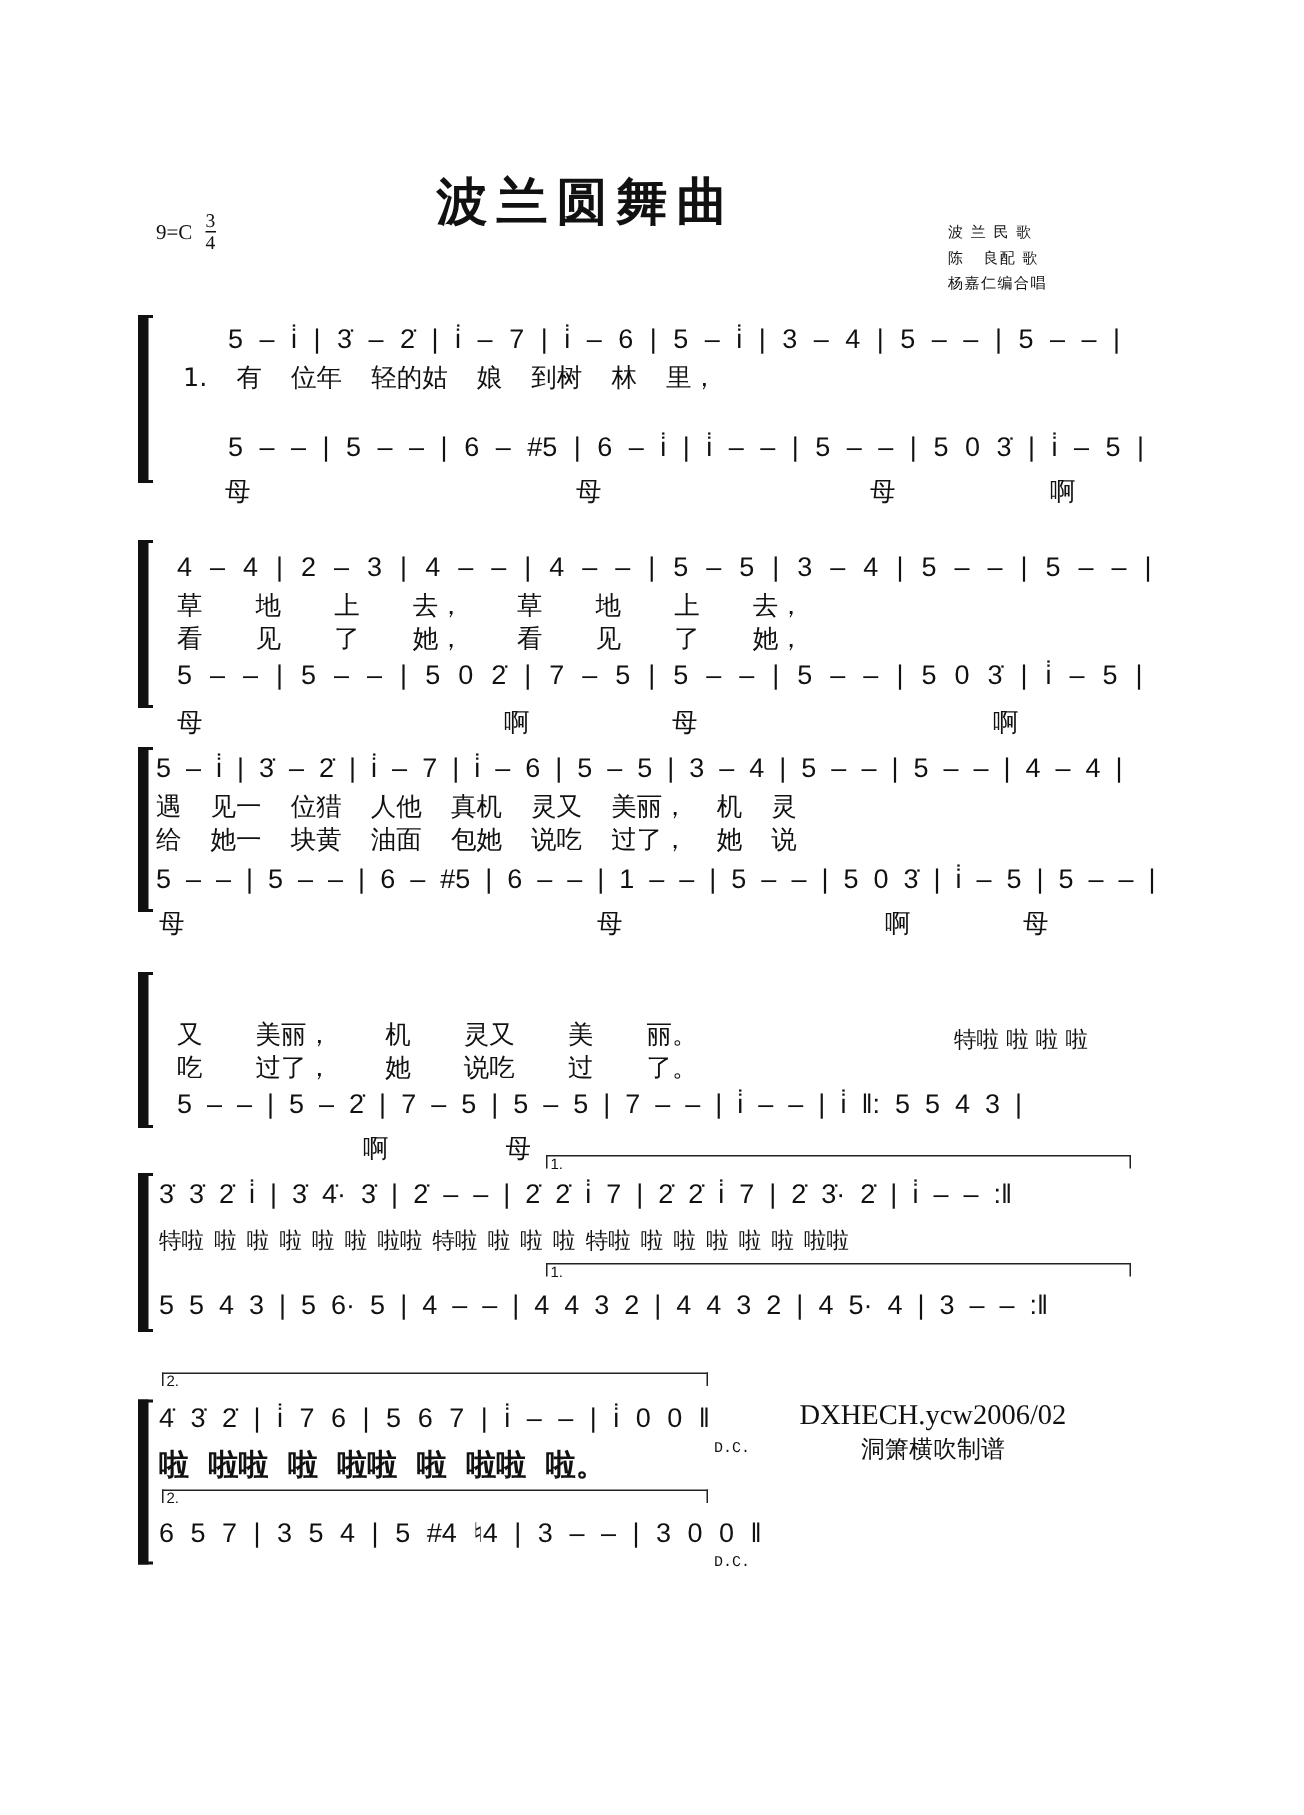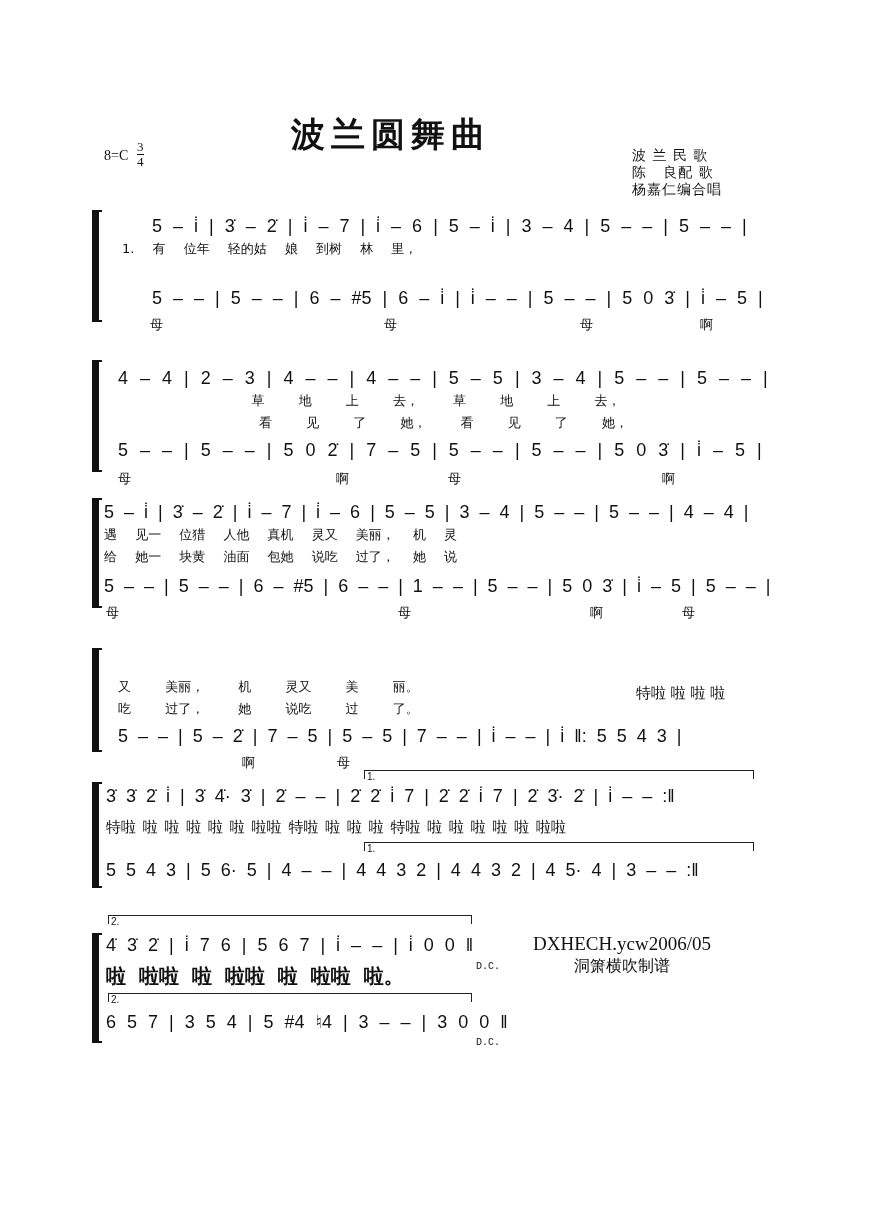--- a/index.html
+++ b/index.html
@@ -5,40 +5,40 @@
   html, body { margin: 0; padding: 0; background: #ffffff; }
   body { width: 869px; height: 1210px; position: relative; overflow: hidden;
          font-family: "Liberation Sans", "DejaVu Sans", sans-serif; color: #111; }
   .abs { position: absolute; }
   .title { left: 0; width: 782px; top: 112px; text-align: center; font-size: 34px; font-weight: bold;
            font-family: "DejaVu Sans", sans-serif; letter-spacing: 6px; }
   .key { left: 104px; top: 148px; font-size: 14px; font-family: "Liberation Serif", serif; }
   .frac { position: absolute; left: 137px; top: 140px; font-size: 13px; line-height: 14px; text-align: center;
           font-family: "Liberation Serif", serif; }
   .frac span { display: block; }
-  .credits { left: 632px; top: 147px; font-size: 14px; line-height: 17px; font-family: "DejaVu Sans", sans-serif; letter-spacing: 1px; }
+  .credits { left: 632px; top: 147px; font-size: 10px; line-height: 17px; font-family: "DejaVu Sans", sans-serif; letter-spacing: 1px; }
   .credits div { white-space: pre; }
   .system { position: absolute; left: 92px; width: 662px; }
   .bracket { position: absolute; left: 0; width: 7px; background: #111; border-radius: 0; }
   .bracket:before, .bracket:after { content: ""; position: absolute; left: 0; width: 10px; height: 2px; background:#111; }
   .bracket:before { top: 0; } .bracket:after { bottom: 0; }
   .line { position: absolute; left: 18px; right: 0; height: 22px; white-space: nowrap; }
   .notes { font-size: 18px; font-family: "Liberation Sans", sans-serif; }
-  .lyric { font-size: 13px; font-family: "DejaVu Sans", sans-serif; }
+  .lyric { font-size: 17px; font-family: "DejaVu Sans", sans-serif; }
   .volta { position: absolute; border-top: 1.2px solid #222; border-left: 1.2px solid #222; border-right: 1.2px solid #222; height: 8px; font-size: 10px; }
   .volta span { position: absolute; left: 2px; top: 0; }
   .footer { left: 502px; top: 933px; width: 240px; text-align: center; font-size: 19px; font-family: "Liberation Serif", serif; line-height: 22px; }
   .footer .cn { font-size: 16px; font-family: "DejaVu Sans", sans-serif; }
   .dc { position: absolute; font-size: 10px; font-family: "Liberation Mono", monospace; }
 </style>
 </head>
 <body>
 
 <div class="abs title">波兰圆舞曲</div>
-<div class="abs key">8=C</div>
+<div class="abs key">9=C</div>
 <div class="frac">
   <span style="border-bottom:1px solid #111;">3</span>
   <span>4</span>
 </div>
 <div class="abs credits">
   <div>波 兰 民 歌</div>
   <div>陈   良配 歌</div>
   <div>杨嘉仁编合唱</div>
 </div>
 
@@ -48,25 +48,25 @@
   <div class="line lyric" style="top:30px; left:30px; word-spacing:14px;">1. 有 位年 轻的姑 娘 到树 林 里，</div>
   <div class="line notes" style="top:78px; left:60px; word-spacing:6px;">5 – – | 5 – – | 6 – #5 | 6 – i̇ | i̇ – – | 5 – – | 5 0 3̇ | i̇ – 5 |</div>
   <div class="line lyric" style="top:106px; left:58px;">
     <span style="position:absolute; left:0;">母</span>
     <span style="position:absolute; left:234px;">母</span>
     <span style="position:absolute; left:430px;">母</span>
     <span style="position:absolute; left:550px;">啊</span>
   </div>
 </div>
 
-<div class="system" style="top:360px; height:130px;text-align:center;">
+<div class="system" style="top:360px; height:130px;">
   <div class="bracket" style="top:0; height:112px;"></div>
   <div class="line notes" style="top:8px; left:26px; word-spacing:7px;">4 – 4 | 2 – 3 | 4 – – | 4 – – | 5 – 5 | 3 – 4 | 5 – – | 5 – – |</div>
   <div class="line lyric" style="top:32px; left:26px; word-spacing:30px;">草 地 上 去，  草 地 上 去，</div>
-  <div class="line lyric" style="top:54px; left:26px; word-spacing:30px;margin-left:15px;">看 见 了 她，  看 见 了 她，</div>
+  <div class="line lyric" style="top:54px; left:26px; word-spacing:30px;">看 见 了 她，  看 见 了 她，</div>
   <div class="line notes" style="top:80px; left:26px; word-spacing:7px;">5 – – | 5 – – | 5 0 2̇ | 7 – 5 | 5 – – | 5 – – | 5 0 3̇ | i̇ – 5 |</div>
   <div class="line lyric" style="top:110px; left:26px;">
     <span style="position:absolute; left:0;">母</span>
     <span style="position:absolute; left:218px;">啊</span>
     <span style="position:absolute; left:330px;">母</span>
     <span style="position:absolute; left:544px;">啊</span>
   </div>
 </div>
 
 <div class="system" style="top:498px; height:130px;">
@@ -117,15 +117,15 @@
   <div class="line lyric" style="top:48px; left:14px; font-size:20px; word-spacing:6px;font-weight:bold;">啦 啦啦 啦 啦啦 啦 啦啦 啦。</div>
   <div class="dc" style="left:384px; top:46px;">D.C.</div>
   <div class="volta" style="left:16px; width:362px; top:78px;">
       <span>2.</span>
     </div>
   <div class="line notes" style="top:96px; left:14px; word-spacing:6px;">6 5 7 | 3 5 4 | 5 #4 ♮4 | 3 – – | 3 0 0 ‖</div>
   <div class="dc" style="left:384px; top:122px;">D.C.</div>
 </div>
 
 <div class="abs footer">
-  <div>DXHECH.ycw2006/05</div>
+  <div>DXHECH.ycw2006/02</div>
   <div class="cn">洞箫横吹制谱</div>
 </div>
 
 </body></html>

